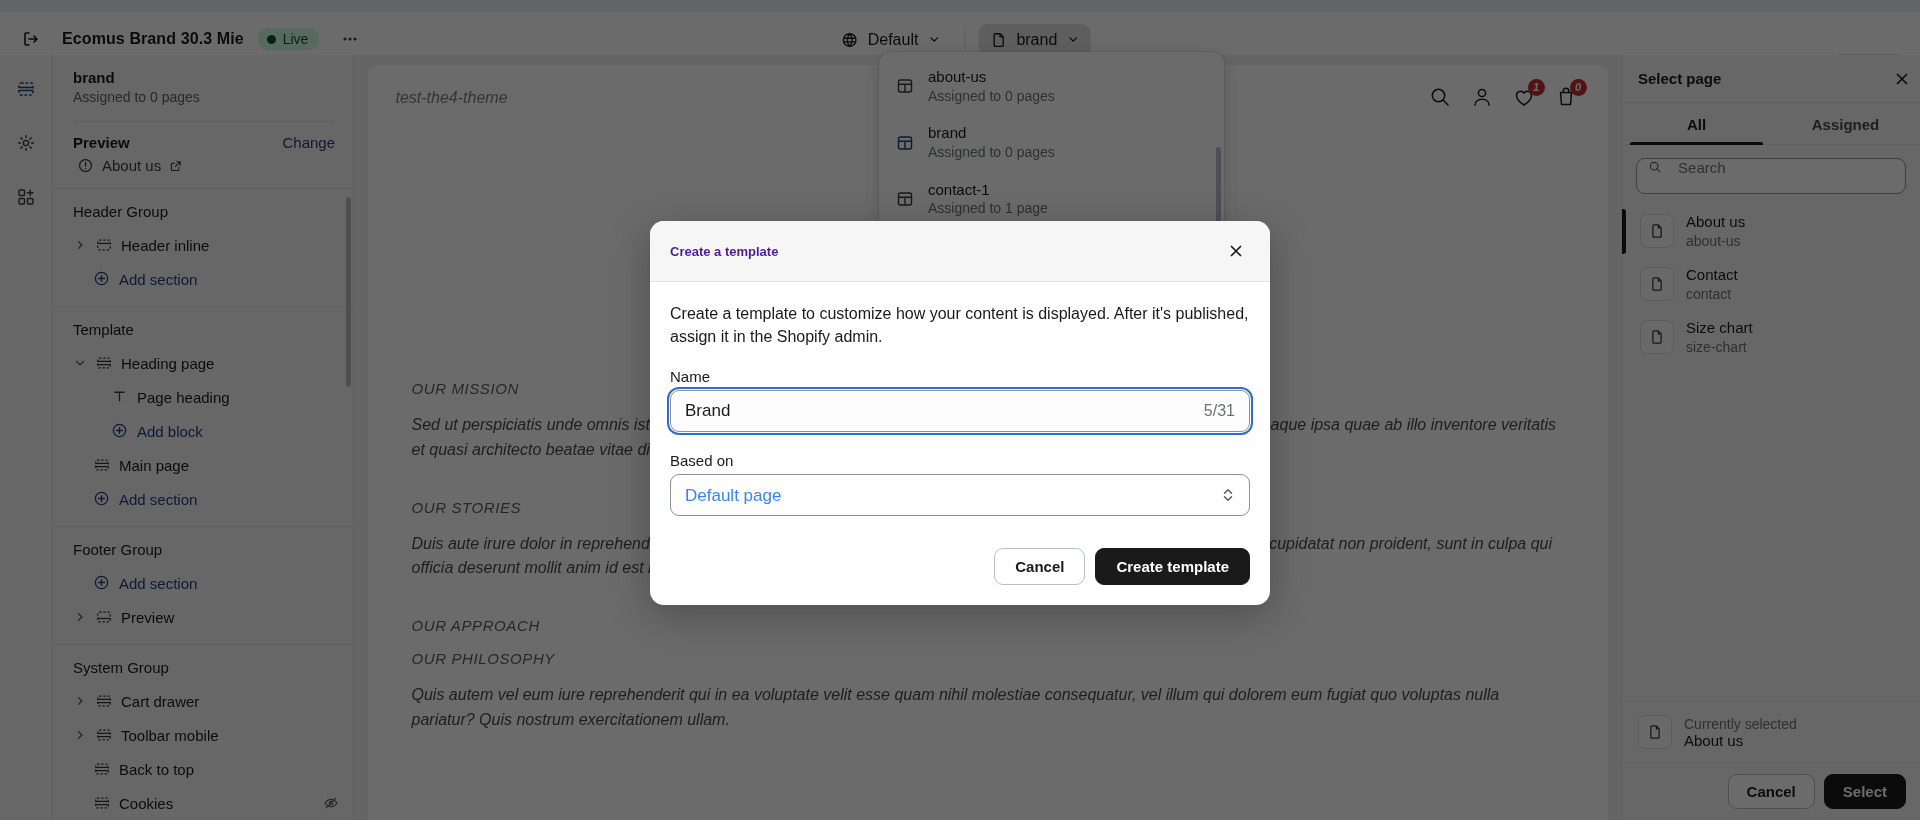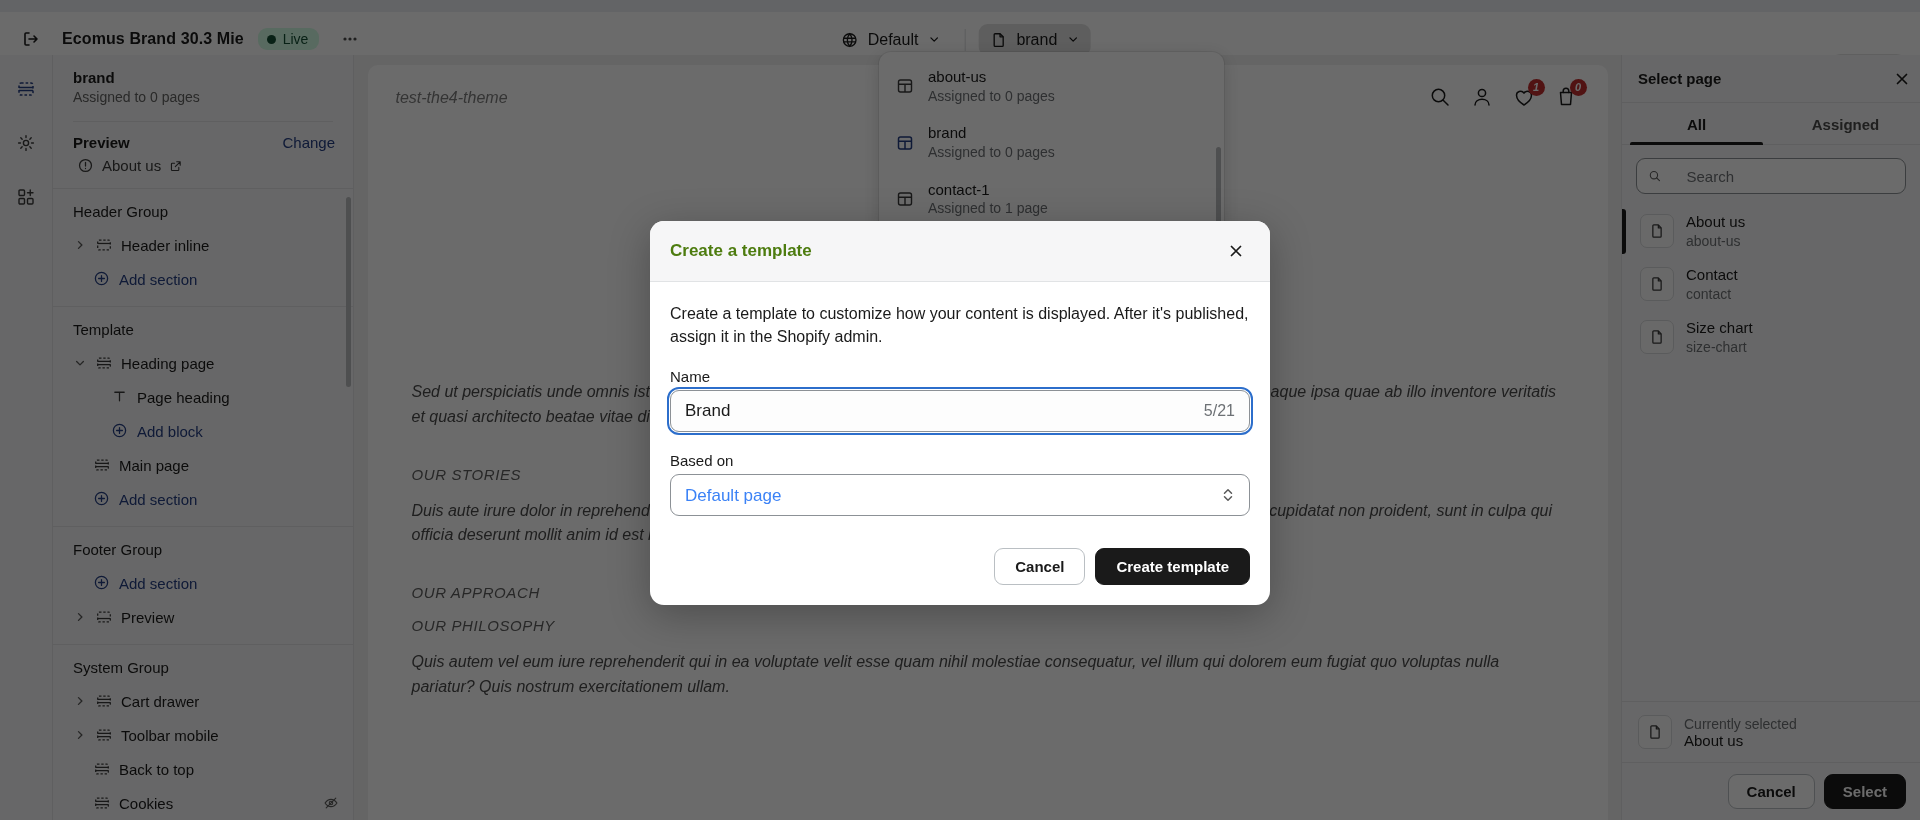--- a/index.html
+++ b/index.html
@@ -220,21 +220,21 @@
     font-size: 15px; font-weight: 600; color: #4a4a4a; cursor: pointer;
     position: relative;
   }
   .rp-tab.active { color: #1a1a1a; }
   .rp-tab.active::after {
     content: ""; position: absolute; left: 8px; right: 8px; bottom: -1px;
     height: 3px; background: #1a1a1a; border-radius: 2px 2px 0 0;
   }
   .rp-search-wrap { padding: 13px 14px 8px 14px; }
   .rp-search {
-    display: flex; align-items: center; gap: 25px;
+    display: flex; align-items: flex-start; gap: 16px;
     border: 1px solid #8c9196; border-radius: 9px;
     background: #ffffff; height: 36px; padding: 0 11px;
   }
   .rp-search input {
     border: none; outline: none; background: transparent;
     font-size: 15px; font-family: "Liberation Sans", sans-serif;
     color: #1a1a1a; width: 100%;
   }
   .rp-search input::placeholder { color: #6d7175; }
   .rp-list { flex: 1; overflow-y: auto; padding: 3px 10px 10px 10px; position: relative; }
@@ -300,21 +300,21 @@
     position: absolute; left: 650px; top: 221px; width: 620px;
     background: #ffffff; border-radius: 14px;
     box-shadow: 0 10px 40px rgba(0,0,0,.28);
     overflow: hidden;
   }
   .modal-head {
     background: #f6f6f7; border-bottom: 1px solid #e1e3e5;
     display: flex; align-items: center; justify-content: space-between;
     padding: 16px 20px 16px 20px;
   }
-  .modal-title { font-size: 17px; font-weight: 700; color: #4d7c0f; }
+  .modal-title { font-size: 13px; font-weight: 700; color: #4c1d95; }
   .modal-close {
     width: 28px; height: 28px; border-radius: 7px; cursor: pointer;
     display: flex; align-items: center; justify-content: center; color: #4a4a4a;
   }
   .modal-body { padding: 20px 20px 8px 20px; }
   .modal-desc { font-size: 16px; line-height: 1.45; color: #1a1a1a; }
   .field { margin-top: 20px; }
   .field-label { font-size: 15px; color: #1a1a1a; margin-bottom: 5px; }
   .text-input-wrap {
     position: relative; display: flex; align-items: center;
@@ -684,20 +684,21 @@
             <svg width="24" height="24" viewBox="0 0 24 24" fill="none" stroke="#1a1a1a" stroke-width="1.5">
               <path d="M6.5 7.5h11l-1 12h-9l-1-12z" stroke-linejoin="round"></path>
               <path d="M9.2 7.5V6a2.8 2.8 0 0 1 5.6 0v1.5" stroke-linecap="round"></path>
             </svg>
             <span class="act-count">0</span>
           </div>
         </div>
       </div>
 
       <div class="store-body">
+        <div class="sec-title">OUR MISSION</div>
         <div class="sec-para">Sed ut perspiciatis unde omnis iste natus error sit voluptatem accusantium doloremque laudantium, totam rem aperiam, eaque ipsa quae ab illo inventore veritatis et quasi architecto beatae vitae dicta sunt explicabo.</div>
         <div class="sec-title">OUR STORIES</div>
         <div class="sec-para">Duis aute irure dolor in reprehenderit in voluptate velit esse cillum dolore eu fugiat nulla pariatur. Excepteur sint occaecat cupidatat non proident, sunt in culpa qui officia deserunt mollit anim id est laborum.</div>
         <div class="sec-title">OUR APPROACH</div>
         <div class="sec-title">OUR PHILOSOPHY</div>
         <div class="sec-para">Quis autem vel eum iure reprehenderit qui in ea voluptate velit esse quam nihil molestiae consequatur, vel illum qui dolorem eum fugiat quo voluptas nulla pariatur? Quis nostrum exercitationem ullam.</div>
       </div>
     </div>
   </div>
 
@@ -833,21 +834,21 @@
         </svg>
       </span>
     </div>
     <div class="modal-body">
       <div class="modal-desc">Create a template to customize how your content is displayed. After it's published, assign it in the Shopify admin.</div>
 
       <div class="field">
         <div class="field-label">Name</div>
         <div class="text-input-wrap">
           <input type="text" value="Brand" style="">
-          <span class="char-count">5/21</span>
+          <span class="char-count">5/31</span>
         </div>
       </div>
 
       <div class="field">
         <div class="field-label">Based on</div>
         <div class="select-wrap">
           <select>
             <option>Default page</option>
           </select>
           <span class="select-arrows">

